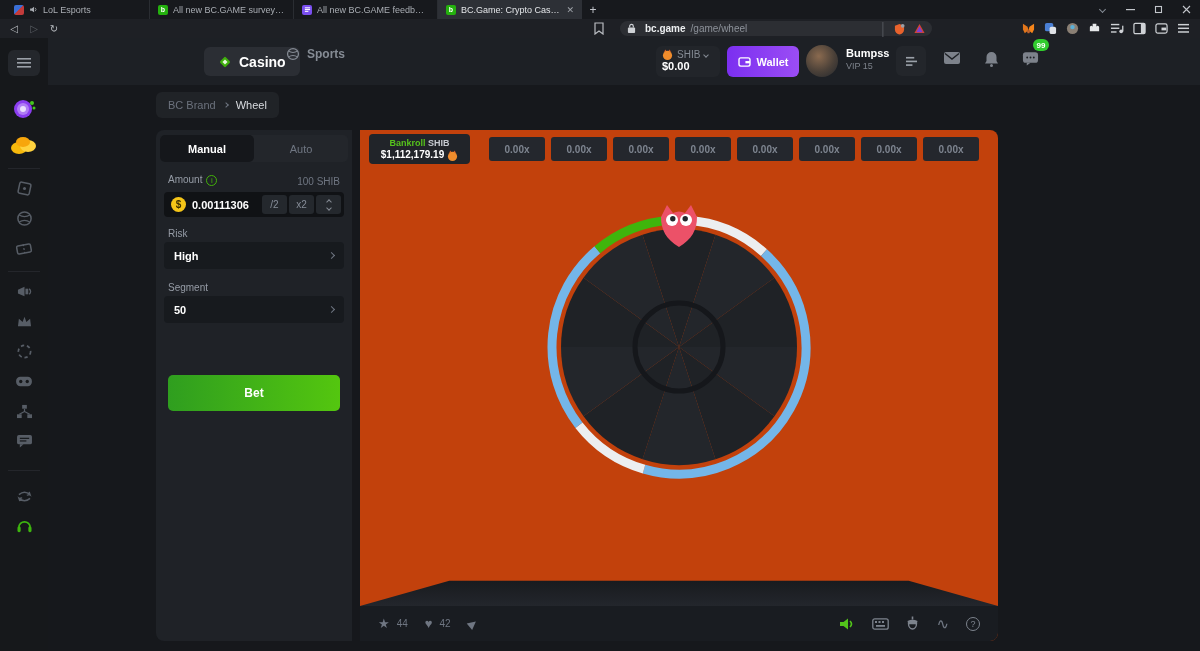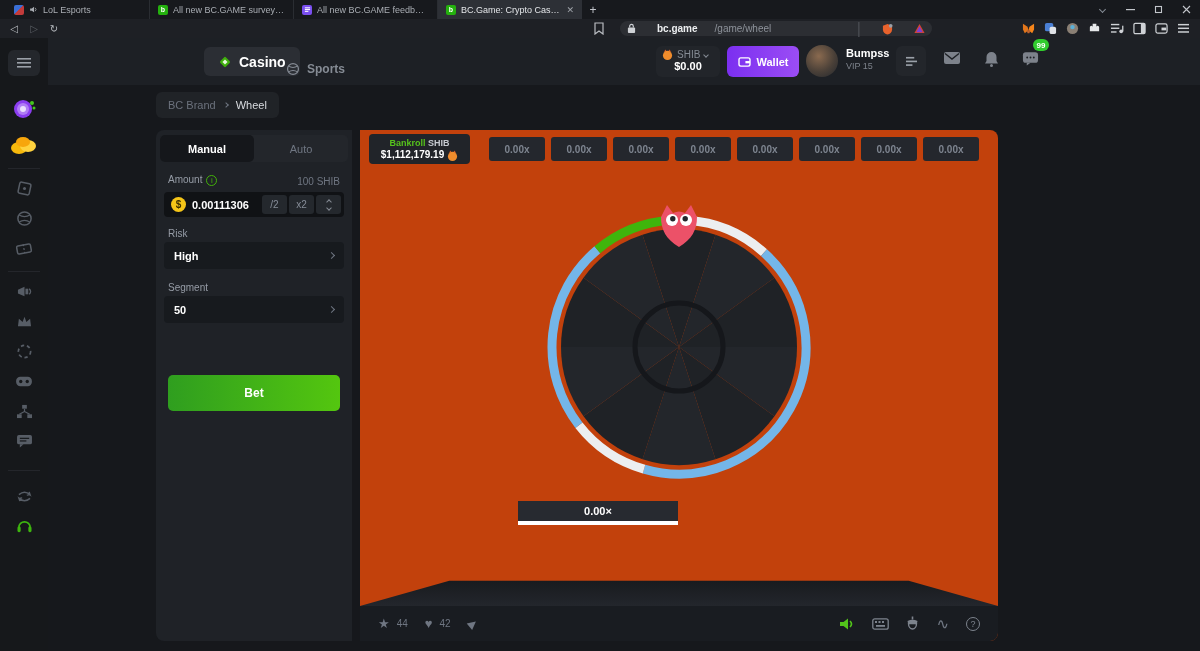--- a/index.html
+++ b/index.html
@@ -18,38 +18,38 @@
   .fav-purple { background:#7a4ff0; }
   .fav-lol { background:linear-gradient(135deg,#3b6fd4 50%,#c23b3b 50%); }
   .tab-close { font-size:9px; color:#9ea2a8; flex:0 0 auto; }
   .newtab { width:22px; display:flex; align-items:center; justify-content:center; color:#c3c6cb; font-size:12px; }
   #wincontrols { position:absolute; right:0; top:0; height:19px; display:flex; align-items:center; gap:0; }
   .winbtn { width:28px; height:19px; display:flex; align-items:center; justify-content:center; }
 
   #toolbar { position:absolute; left:0; top:19px; width:1200px; height:19px; background:#1e2025; display:flex; align-items:center; }
   .navbtn { width:20px; text-align:center; color:#b9bcc1; font-size:10px; }
   .navbtn.dim { color:#595d63; }
-  #urlfield { position:absolute; left:620px; top:21px; width:312px; height:15px; background:#2c2e33; border-radius:8px; display:flex; align-items:center; padding:0 7px; gap:21px; }
+  #urlfield { position:absolute; left:620px; top:21px; width:312px; height:15px; background:#2c2e33; border-radius:8px; display:flex; align-items:center; padding:0 7px; gap:9px; }
   #urlfield .domain { font-size:10px; font-weight:bold; color:#eceef0; }
   #urlfield .path { font-size:10px; color:#8d929a; }
   #exticons { position:absolute; right:10px; top:20px; height:17px; display:flex; align-items:center; gap:9px; }
 
   
   #site { position:absolute; left:0; top:38px; width:1200px; height:613px; background:#16181c; }
   #sidebar { position:absolute; left:0; top:0; width:48px; height:613px; background:#16181b; display:flex; flex-direction:column; align-items:center; }
   .rail-box { width:32px; height:26px; background:#24272c; border-radius:6px; display:flex; align-items:center; justify-content:center; margin-top:12px; }
   .rail-item { width:40px; height:30px; display:flex; align-items:center; justify-content:center; color:#575d66; }
   .rail-sep { width:32px; height:1px; background:#24262b; margin:8px 0 4px; }
 
   #siteheader { position:absolute; left:48px; top:0; width:1152px; height:47px; background:#1d2025; }
   #casino-btn { position:absolute; left:156px; top:9px; height:29px; padding:0 14px; background:#2b2e34; border-radius:6px; display:flex; align-items:center; gap:7px; color:#fff; font-size:14px; font-weight:bold; }
-  #sports-btn { position:absolute; left:228px; top:9px; height:29px; padding:0 10px; display:flex; align-items:flex-end; gap:7px; color:#858b94; font-size:12px; font-weight:bold; }
+  #sports-btn { position:absolute; left:228px; top:9px; height:29px; padding:0 10px; display:flex; align-items:flex-start; gap:7px; color:#858b94; font-size:12px; font-weight:bold; }
   #shib-box { position:absolute; left:608px; top:8px; width:64px; height:31px; background:#22252a; border-radius:6px; padding:3px 6px; font-size:10px; }
   #shib-box .row1 { display:flex; align-items:center; gap:4px; color:#858b94; }
-  #shib-box .row2 { color:#fff; font-weight:bold; text-align:center; font-size:11px; }
+  #shib-box .row2 { color:#fff; font-weight:bold; text-align:left; font-size:11px; }
   #wallet-btn { position:absolute; left:679px; top:8px; width:72px; height:31px; background:linear-gradient(90deg,#7b2ff0,#9b4df5); border-radius:6px; display:flex; align-items:center; justify-content:center; gap:6px; color:#fff; font-size:11px; font-weight:bold; }
   #avatar { position:absolute; left:758px; top:7px; width:32px; height:32px; border-radius:50%; background:radial-gradient(circle at 40% 35%, #8a6a4f, #4a4038 55%, #2c2d30 90%); }
   #usermeta { position:absolute; left:798px; top:9px; }
   #usermeta .name { font-size:11px; font-weight:bold; color:#fff; }
   #usermeta .vip { font-size:9px; color:#7d828b; margin-top:2px; }
   #listbtn { position:absolute; left:848px; top:8px; width:30px; height:30px; background:#23262b; border-radius:6px; display:flex; align-items:center; justify-content:center; }
   .hdr-ico { position:absolute; top:13px; color:#7d828b; }
   #chat-badge { position:absolute; left:985px; top:1px; min-width:16px; height:12px; background:#31cc2e; border-radius:7px; color:#fff; font-size:8px; font-weight:bold; display:flex; align-items:center; justify-content:center; padding:0 3px; }
 
   #breadcrumb { position:absolute; left:156px; top:54px; height:26px; background:#202327; border-radius:6px; display:flex; align-items:center; gap:8px; padding:0 12px; font-size:11px; }
@@ -481,24 +481,20 @@
         </svg>
       <svg id="pointer-svg" width="44" height="48" viewBox="0 0 44 48">
         <path d="M22,45 C 9,37 4,28 4,15 L 10,3 L 16,11 C 20,9 24,9 28,11 L 34,3 L 40,15 C 40,28 35,37 22,45 Z" fill="#ec5168"></path>
         <circle cx="15" cy="18" r="6" fill="#ffffff"></circle>
           <circle cx="29" cy="18" r="6" fill="#ffffff"></circle>
         <circle cx="15.8" cy="16.8" r="2.7" fill="#23262b"></circle>
           <circle cx="28.2" cy="16.8" r="2.7" fill="#23262b"></circle>
       </svg>
 
       <div id="results">
-        <div class="result">
-          <div class="val">0.00×</div>
-          <div class="bar" style="background: rgb(255, 255, 255);"></div>
-        </div>
       </div>
 
       <div id="floor"></div>
 
       <div id="gamefooter">
         <div class="gf-left">
           <span class="glyph-ico">★</span>
           <span class="gf-count">44</span>
           <span class="glyph-ico">♥</span>
           <span class="gf-count">42</span>

